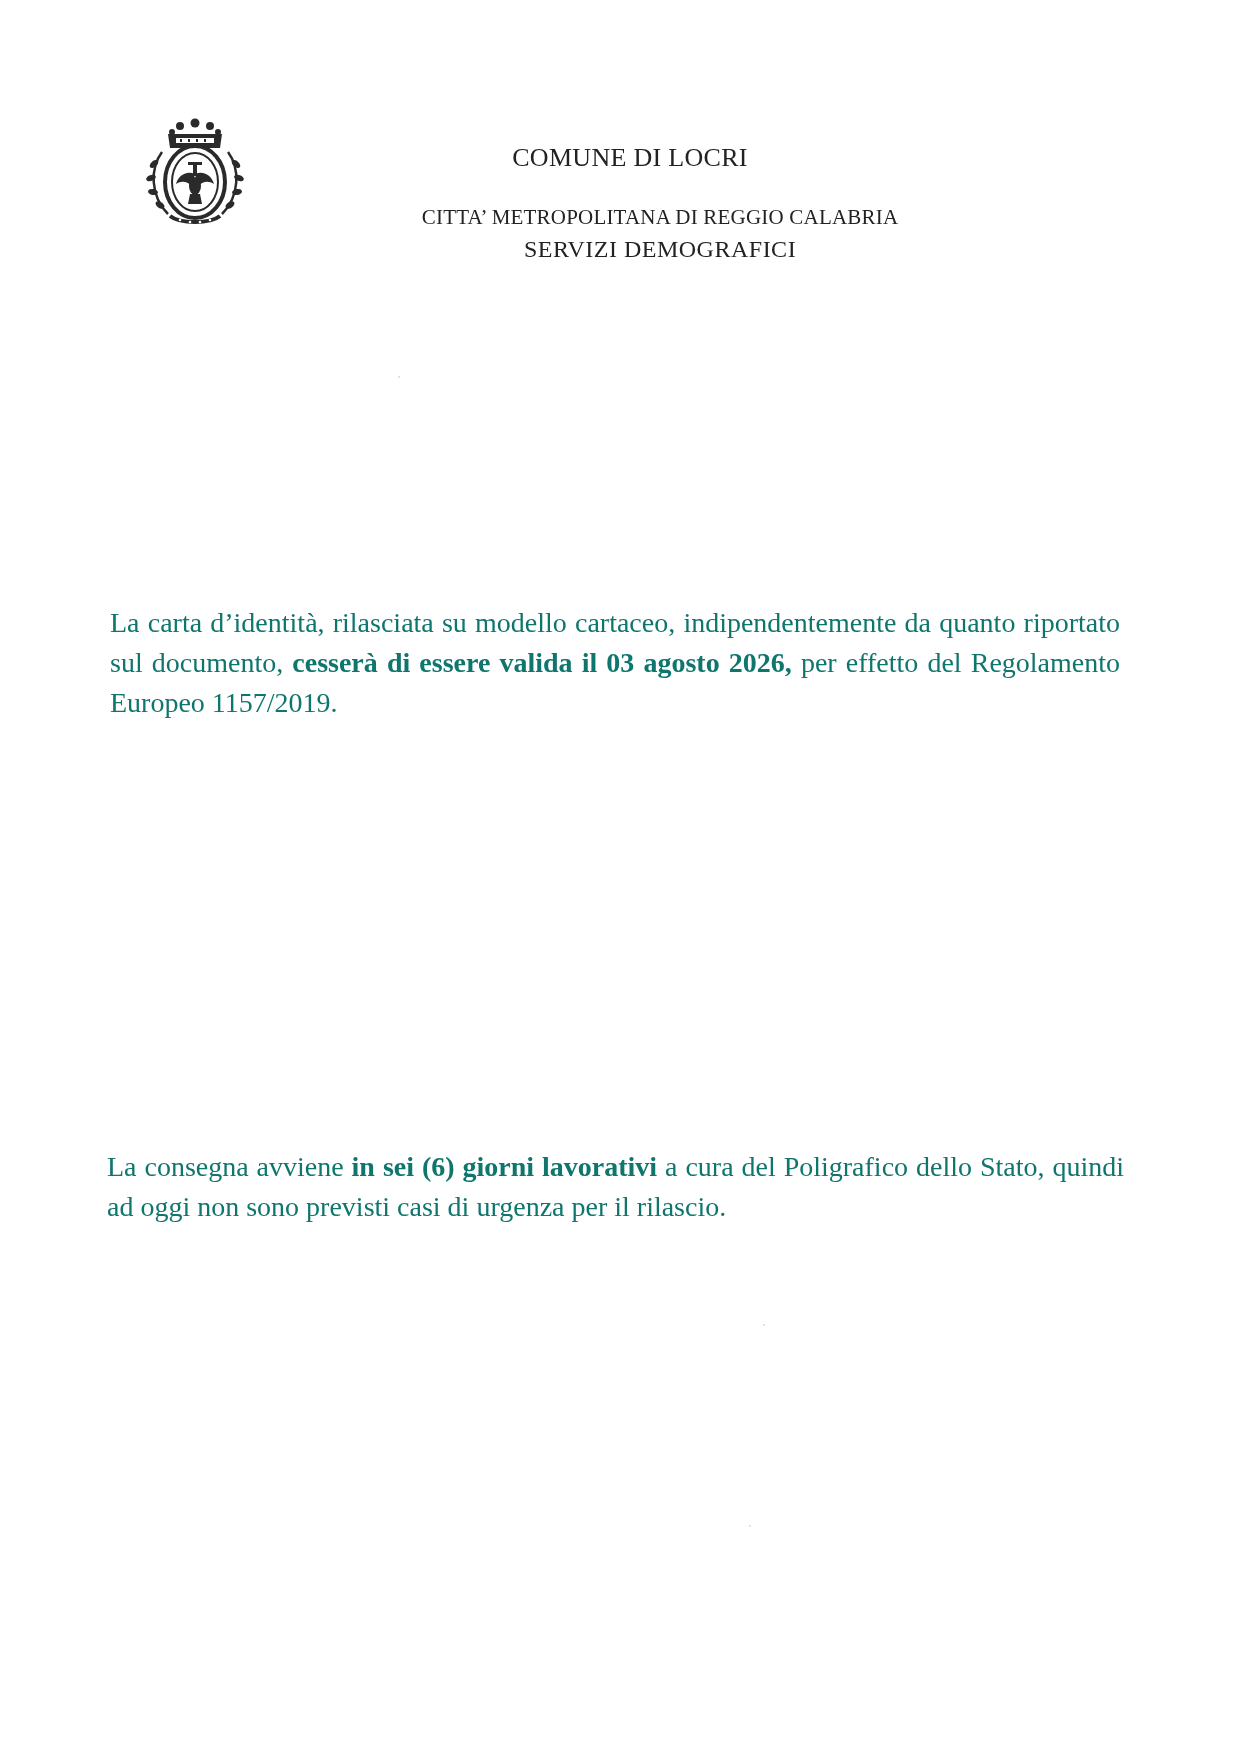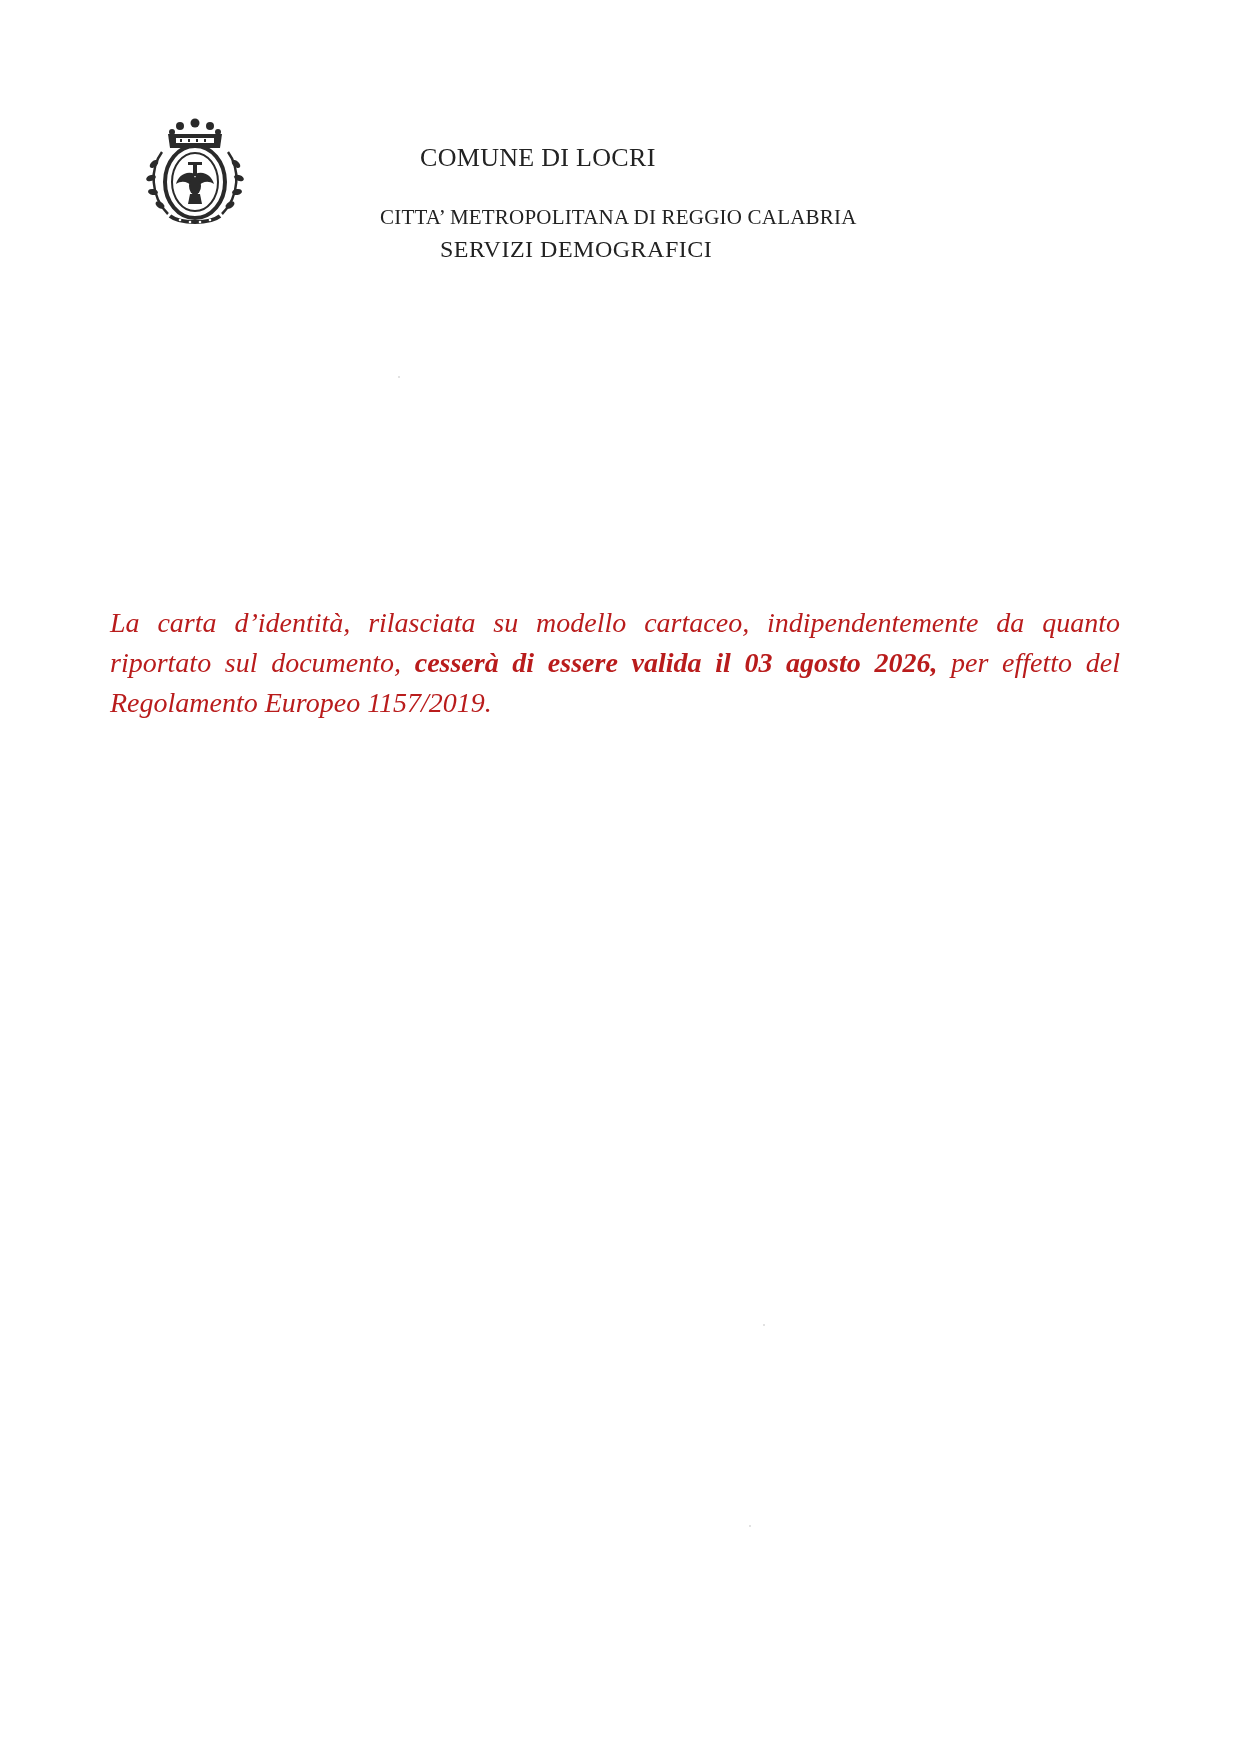--- a/index.html
+++ b/index.html
@@ -25,21 +25,21 @@
       position: absolute;
       left: 140px;
       top: 118px;
       width: 110px;
       height: 110px;
     }
     .hdr-line {
       position: absolute;
       left: 0;
       width: 1240px;
-      text-align: left;
+      text-align: center;
       white-space: nowrap;
       color: #222;
     }
     .hdr-comune {
       top: 143px;
       left: 420px;
       width: 420px;
       font-size: 26px;
       letter-spacing: 0.3px;
     }
@@ -69,22 +69,21 @@
       color: #1f1f1f;
     }
     .para {
       position: absolute;
       left: 107px;
       width: 1012px;
       font-size: 28px;
       line-height: 40px;
       text-align: justify;
       text-align-last: left;
-      color: #b91c1c;
-      font-style: italic;
+      color: #0f766e;
     }
     .p1 { top: 603px; left: 110px; width: 1010px; }
     .p2 { top: 802px; }
     .p3 { top: 995px; }
     .p4 { top: 1147px; width: 1017px; }
     .b { font-weight: bold; }
     .speck {
       position: absolute;
       width: 2px; height: 2px;
       background: #d8d8d8;
@@ -151,17 +150,18 @@
 
   <div class="hdr-line hdr-comune">COMUNE DI LOCRI</div>
   <div class="hdr-line hdr-servizi">SERVIZI DEMOGRAFICI</div>
   <div class="hdr-line hdr-citta">CITTA’ METROPOLITANA DI REGGIO CALABRIA</div>
 
 
   <div class="para p1"><span>La carta d’identità, rilasciata su modello cartaceo, indipendentemente da quanto riportato sul documento, </span><span class="b">cesserà di essere valida il 03 agosto 2026,</span><span> per effetto del Regolamento Europeo 1157/2019.</span></div>
 
 
 
+  <div class="para p4"><span>La consegna avviene </span><span class="b">in sei (6) giorni lavorativi</span><span> a cura del Poligrafico dello Stato, quindi ad oggi non sono previsti casi di urgenza per il rilascio.</span></div>
 
   <div class="speck" style="left:398px; top:376px;"></div>
   <div class="speck" style="left:763px; top:1324px;"></div>
   <div class="speck" style="left:749px; top:1525px;"></div>
 </div>
 
 </body></html>

